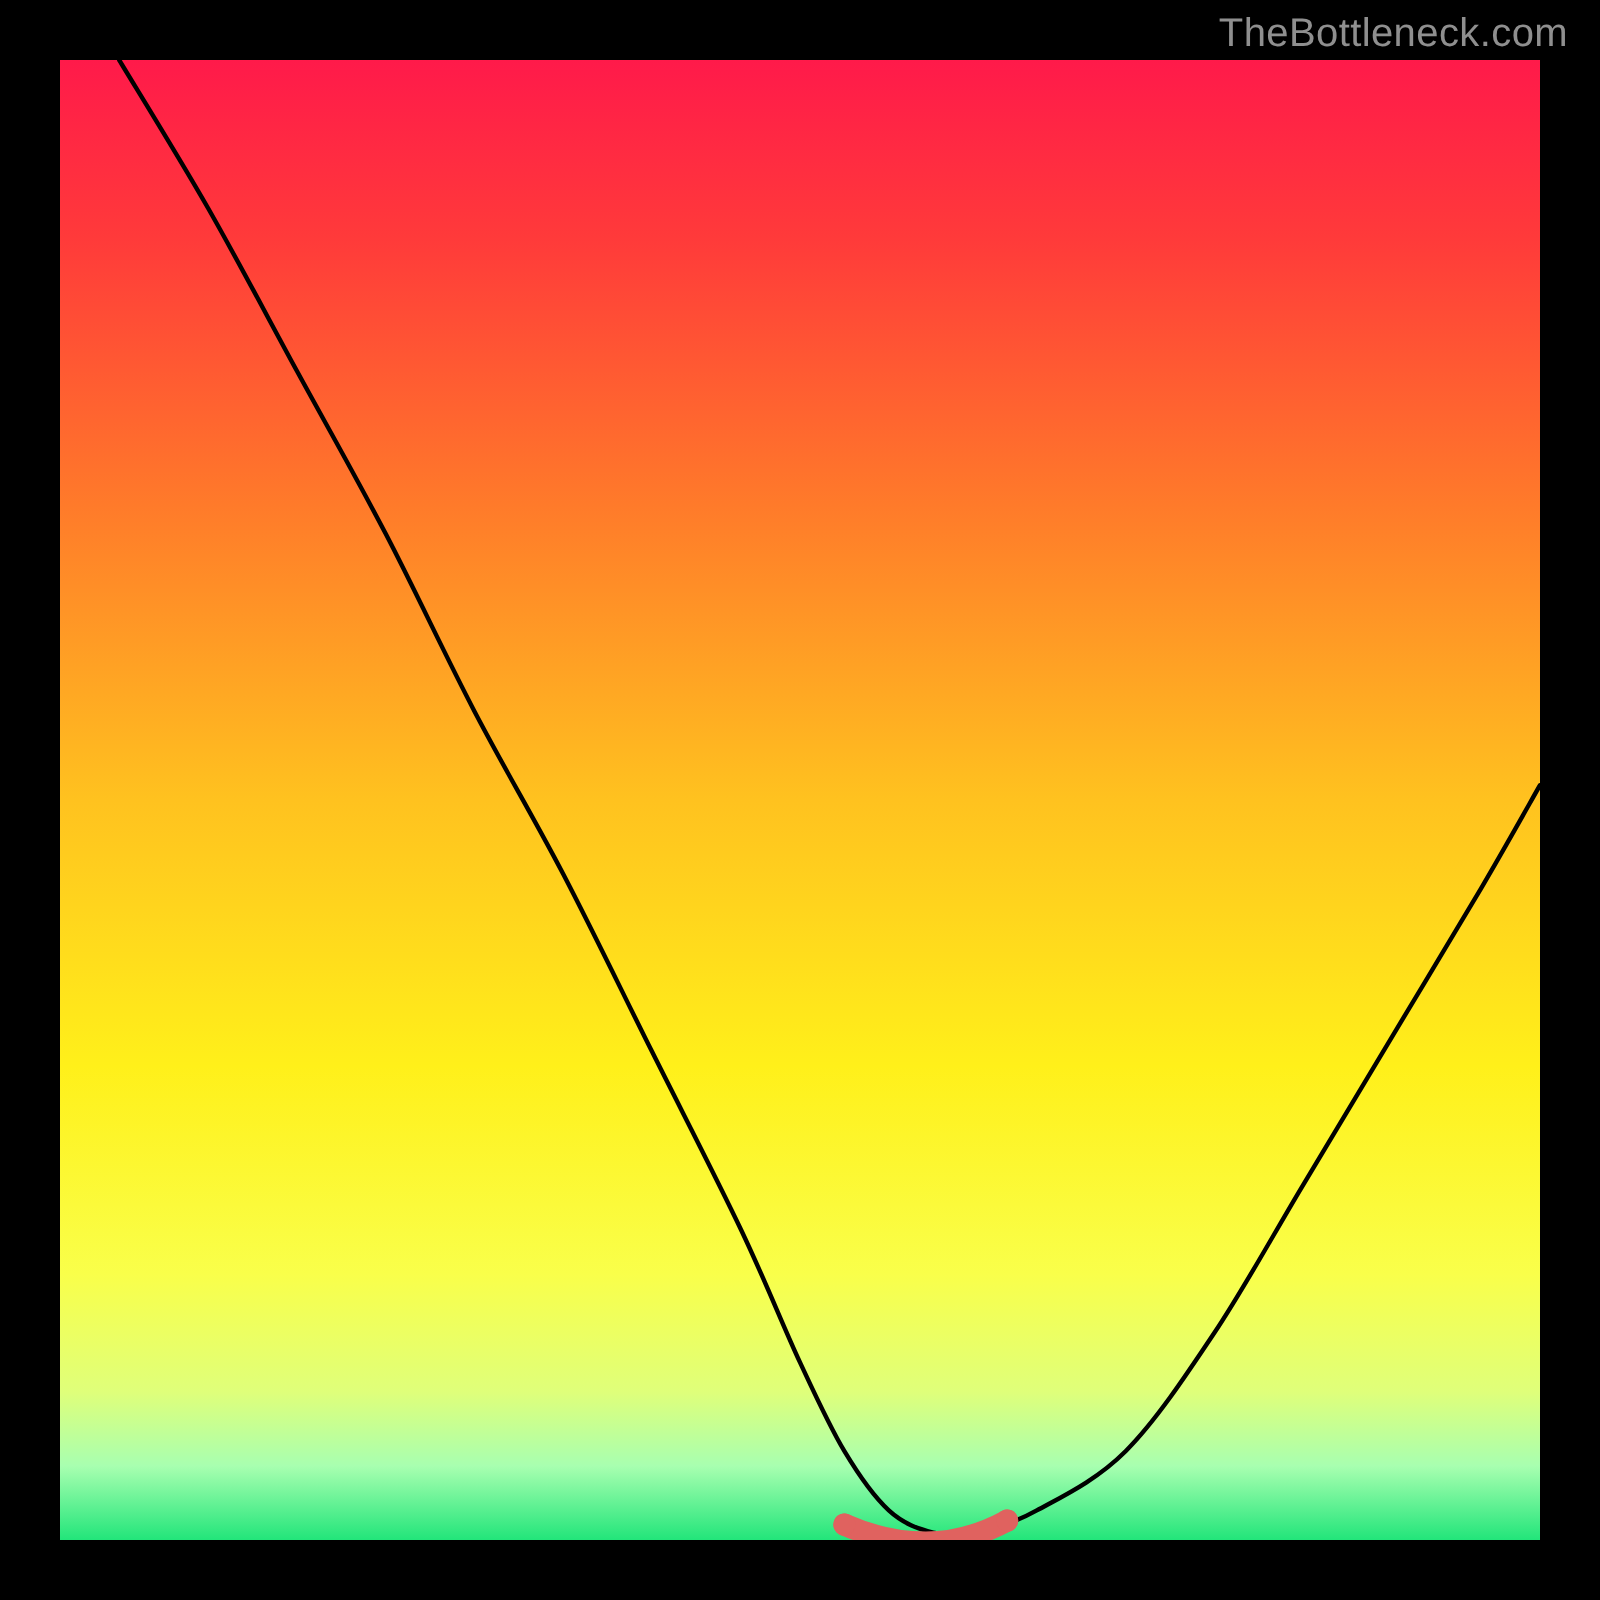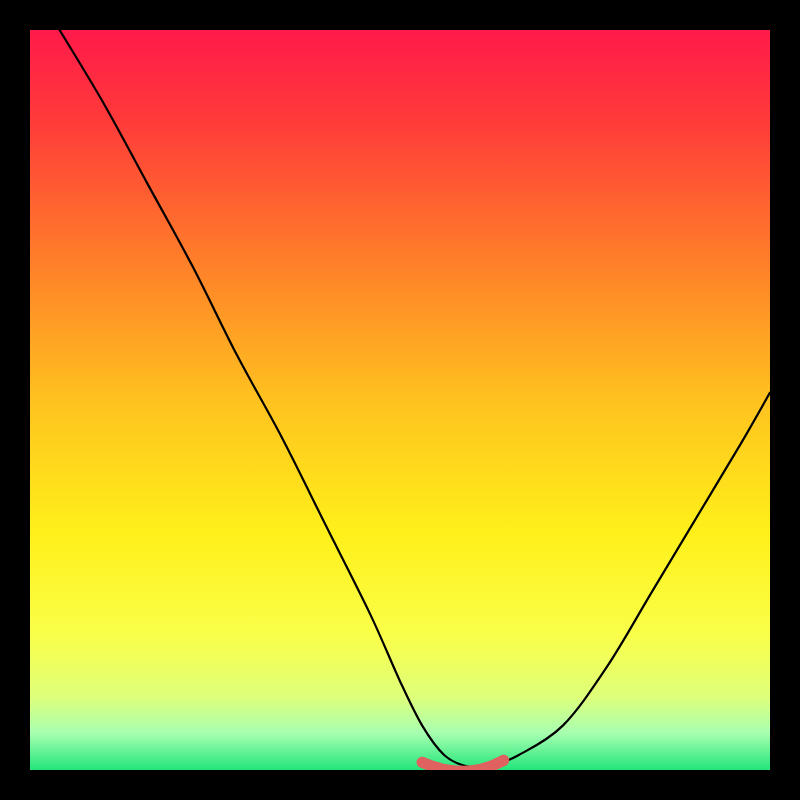--- a/index.html
+++ b/index.html
@@ -38,20 +38,21 @@
     font-size: 20px;
     color: #8f8f8f;
     letter-spacing: 0.2px;
   }
 </style>
 </head>
 <body>
 
 <div class="frame">
 
+  <div class="watermark">TheBottleneck.com</div>
 
   <div class="plot-area">
     <svg viewBox="0 0 740 740">
       <defs>
         <linearGradient id="bg-grad" x1="0" y1="0" x2="0" y2="1">
 
         <stop offset="0%" stop-color="#ff1a4a"></stop>
             <stop offset="12%" stop-color="#ff3a3a"></stop>
             <stop offset="30%" stop-color="#ff7a2a"></stop>
             <stop offset="50%" stop-color="#ffc21f"></stop>

